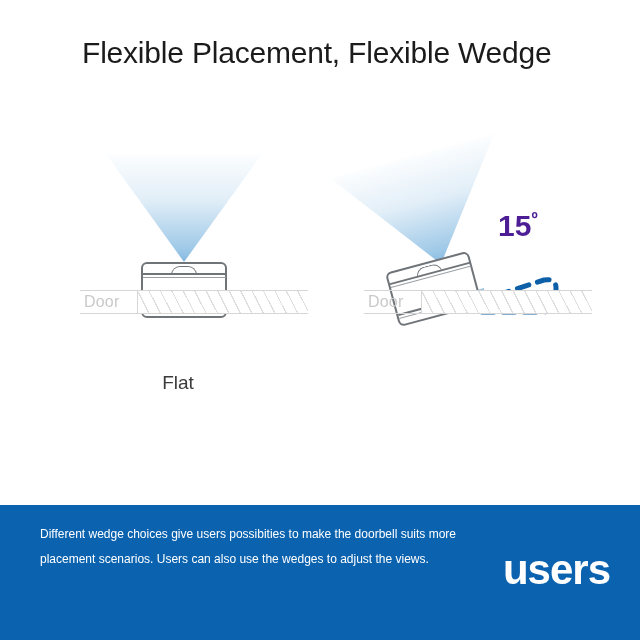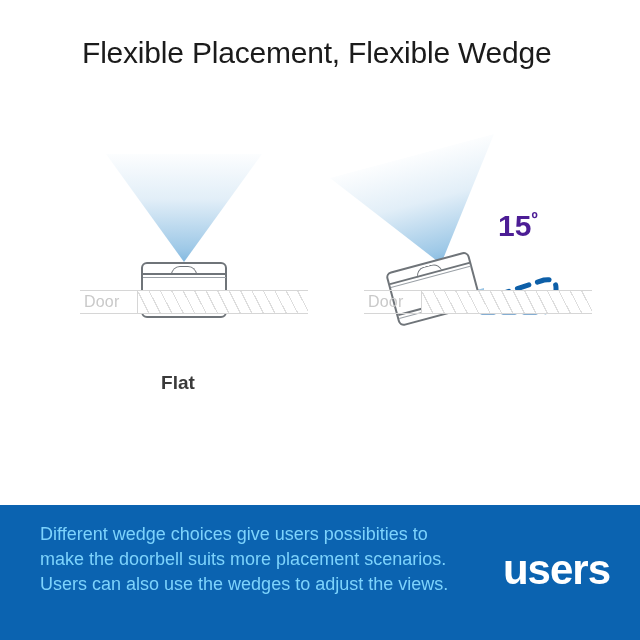--- a/index.html
+++ b/index.html
@@ -213,40 +213,40 @@
   }
 
   
   .caption {
     position:absolute;
     top:262px;
     width:300px;
     text-align:center;
     font-size:19px;
     color:#3a3a3a;
-    font-weight:700;
+    font-weight:400;
   }
 
   
   .banner {
     position:absolute;
     left:0;
     bottom:0;
     width:640px;
     height:135px;
     background:#0b63b0;
   }
   .banner-text {
     position:absolute;
     left:40px;
     top:17px;
     width:430px;
-    font-size:18px;
+    font-size:12px;
     line-height:25px;
-    color:#7dd3fc;
+    color:#ffffff;
     font-weight:400;
   }
   .brand-logo {
     position:absolute;
     right:30px;
     top:44px;
     font-size:42px;
     line-height:42px;
     font-weight:700;
     color:#ffffff;

